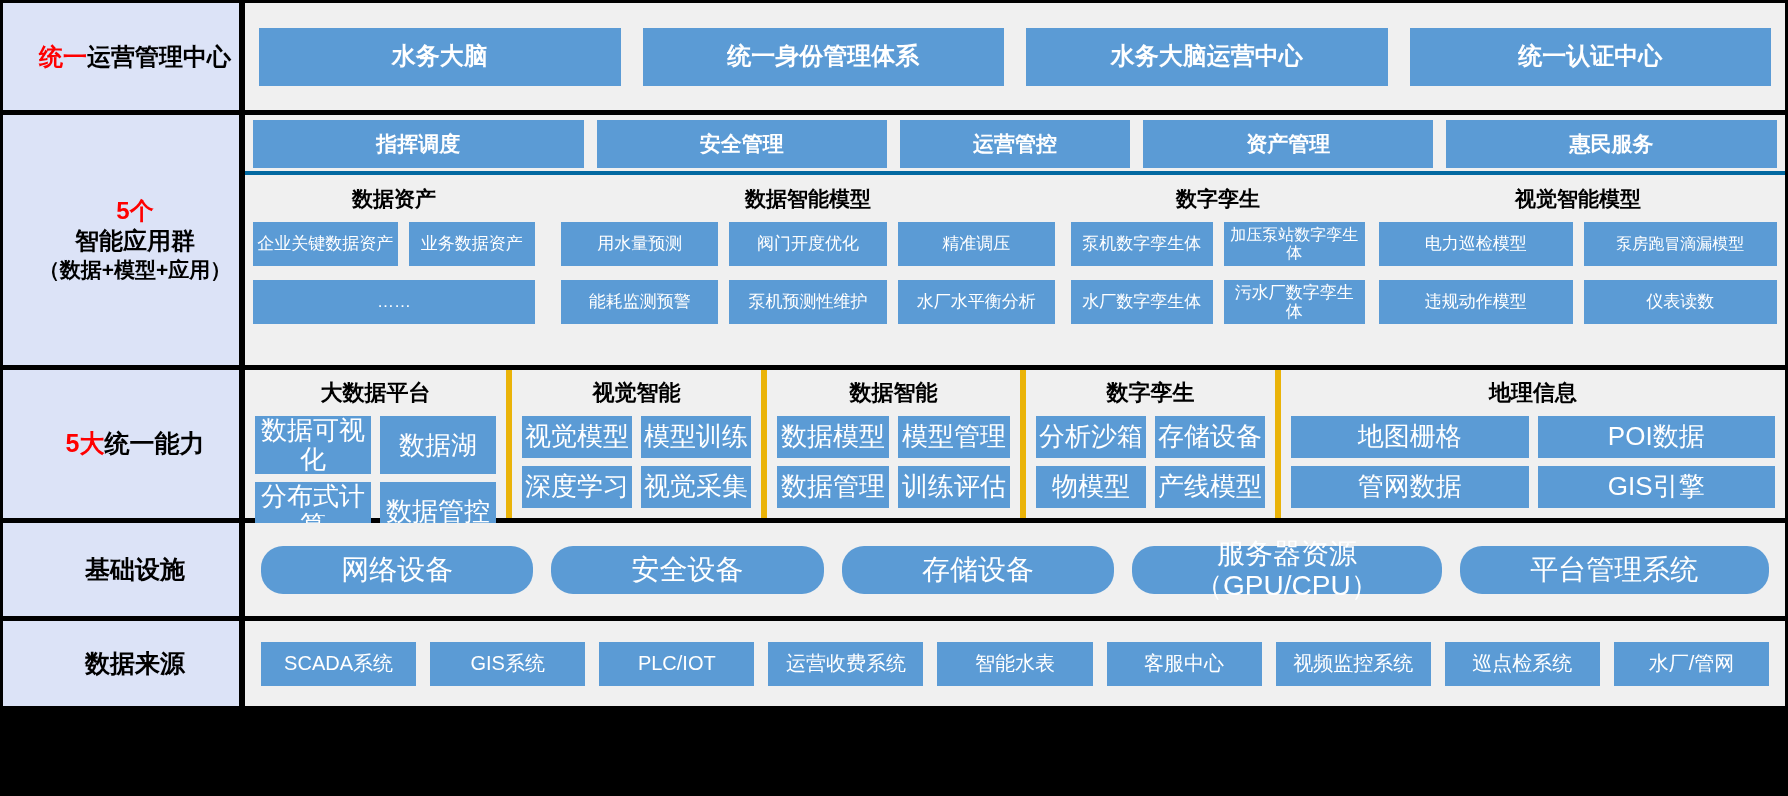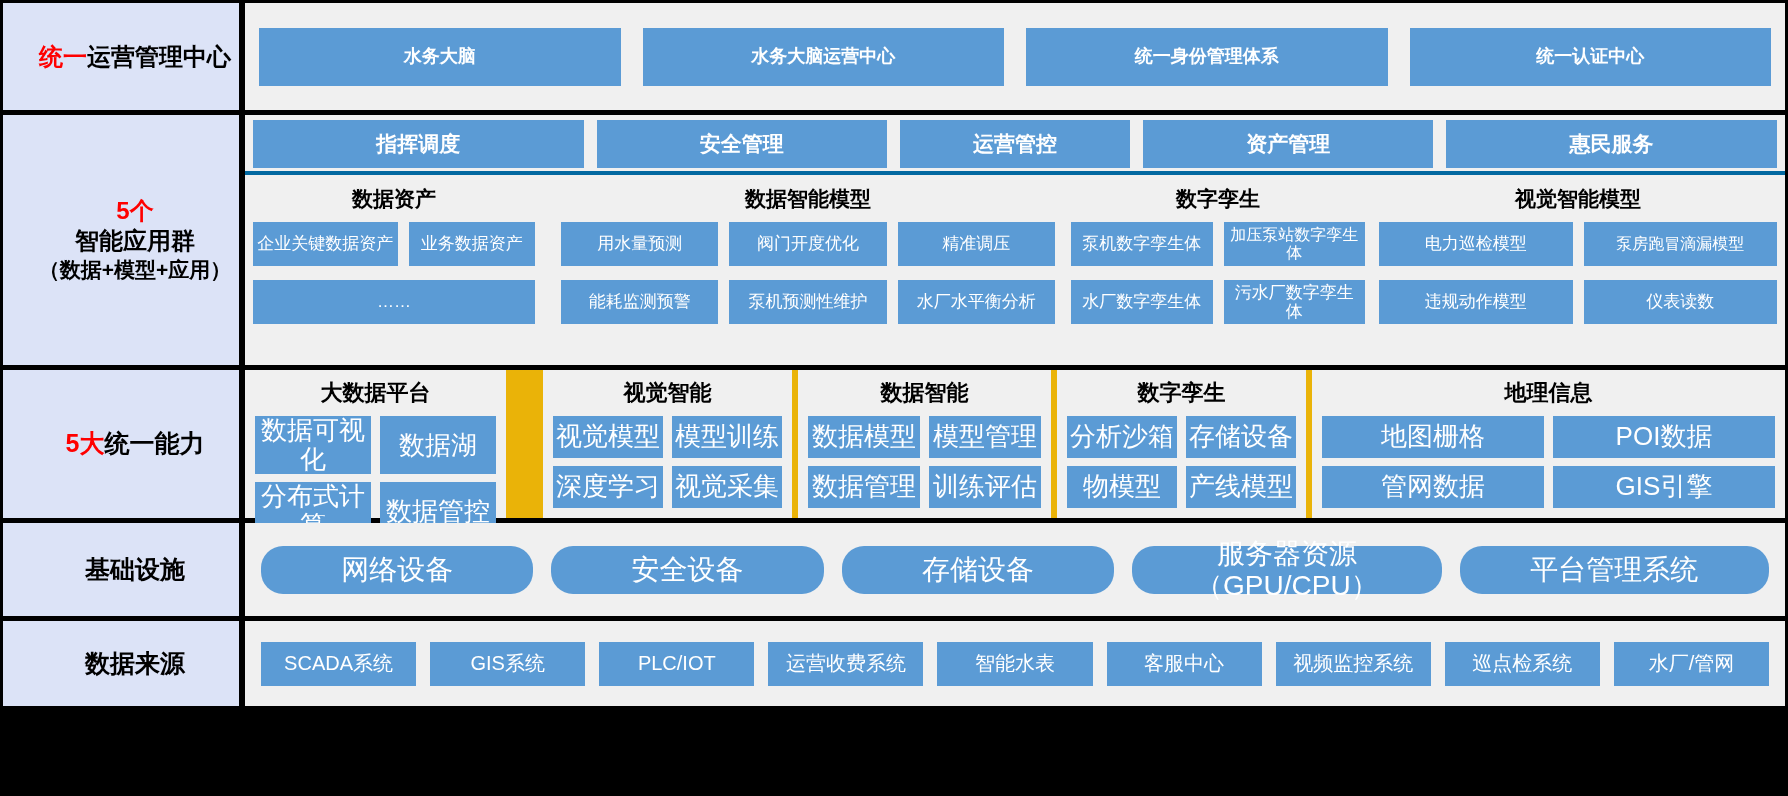--- a/index.html
+++ b/index.html
@@ -59,21 +59,21 @@
     text-align:center;
     box-sizing:border-box;
     font-weight:normal;
     line-height:1.12;
   }
   .chip.bold{font-weight:bold;}
 
   
   .r1{height:107px;}
   .r1 .panel{padding:0 14px;gap:22px;justify-content:space-between;}
-  .r1 .chip{flex:1 1 0;height:58px;font-size:18px;}
+  .r1 .chip{flex:1 1 0;height:58px;font-size:24px;}
 
   
   .r2{height:250px;}
   .r2 .lbl{flex-direction:column;}
   .r2 .panel{
     flex-direction:column;align-items:stretch;justify-content:flex-start;
     background:#0369a1;padding:0;gap:4px;
   }
   .apps-top{
     display:flex;gap:13px;height:56px;
@@ -124,21 +124,21 @@
     background:#f0f0f0;
     display:flex;flex-direction:column;
     box-sizing:border-box;
     padding:8px 10px 10px 10px;
   }
   .cap-title{font-size:22px;font-weight:bold;text-align:center;color:#000;padding-bottom:8px;}
   .cap-grid{display:flex;flex-direction:column;gap:8px;flex:1 1 auto;}
   .cap-line{display:flex;gap:9px;flex:1 1 0;}
   .cap-line .chip{flex:1 1 0;font-size:26px;}
   .cap.c1{flex:0 0 261px;}
-  .cap.c2{flex:0 0 249px;margin-left:31px;}
+  .cap.c2{flex:0 0 249px;}
   .cap.c3{flex:0 0 253px;}
   .cap.c4{flex:0 0 249px;}
   .cap.c5{flex:1 1 auto;}
 
   
   .r4{height:93px;}
   .r4 .panel{padding:0 16px;gap:18px;}
   .r4 .chip{height:48px;font-size:28px;border-radius:22px;}
   .r4 .chip.i1{flex:1.03 1 0;}
   .r4 .chip.i2{flex:1.03 1 0;}
@@ -155,22 +155,22 @@
 <body>
 
 <div class="diagram">
 
   <div class="row r1">
     <div class="lbl lbl-t1">
       <span><span class="red">统一</span><span>运营管理中心</span></span>
     </div>
     <div class="panel">
       <div class="chip bold">水务大脑</div>
+      <div class="chip bold">统一身份管理体系</div>
       <div class="chip bold">水务大脑运营中心</div>
-      <div class="chip bold">统一身份管理体系</div>
       <div class="chip bold">统一认证中心</div>
     </div>
   </div>
 
   <div class="row r2">
     <div class="lbl lbl-t2">
       <span>
         <span class="red big">5个</span><br>
         <span class="big">智能应用群</span><br>
         <span class="sub">（数据+模型+应用）</span>

